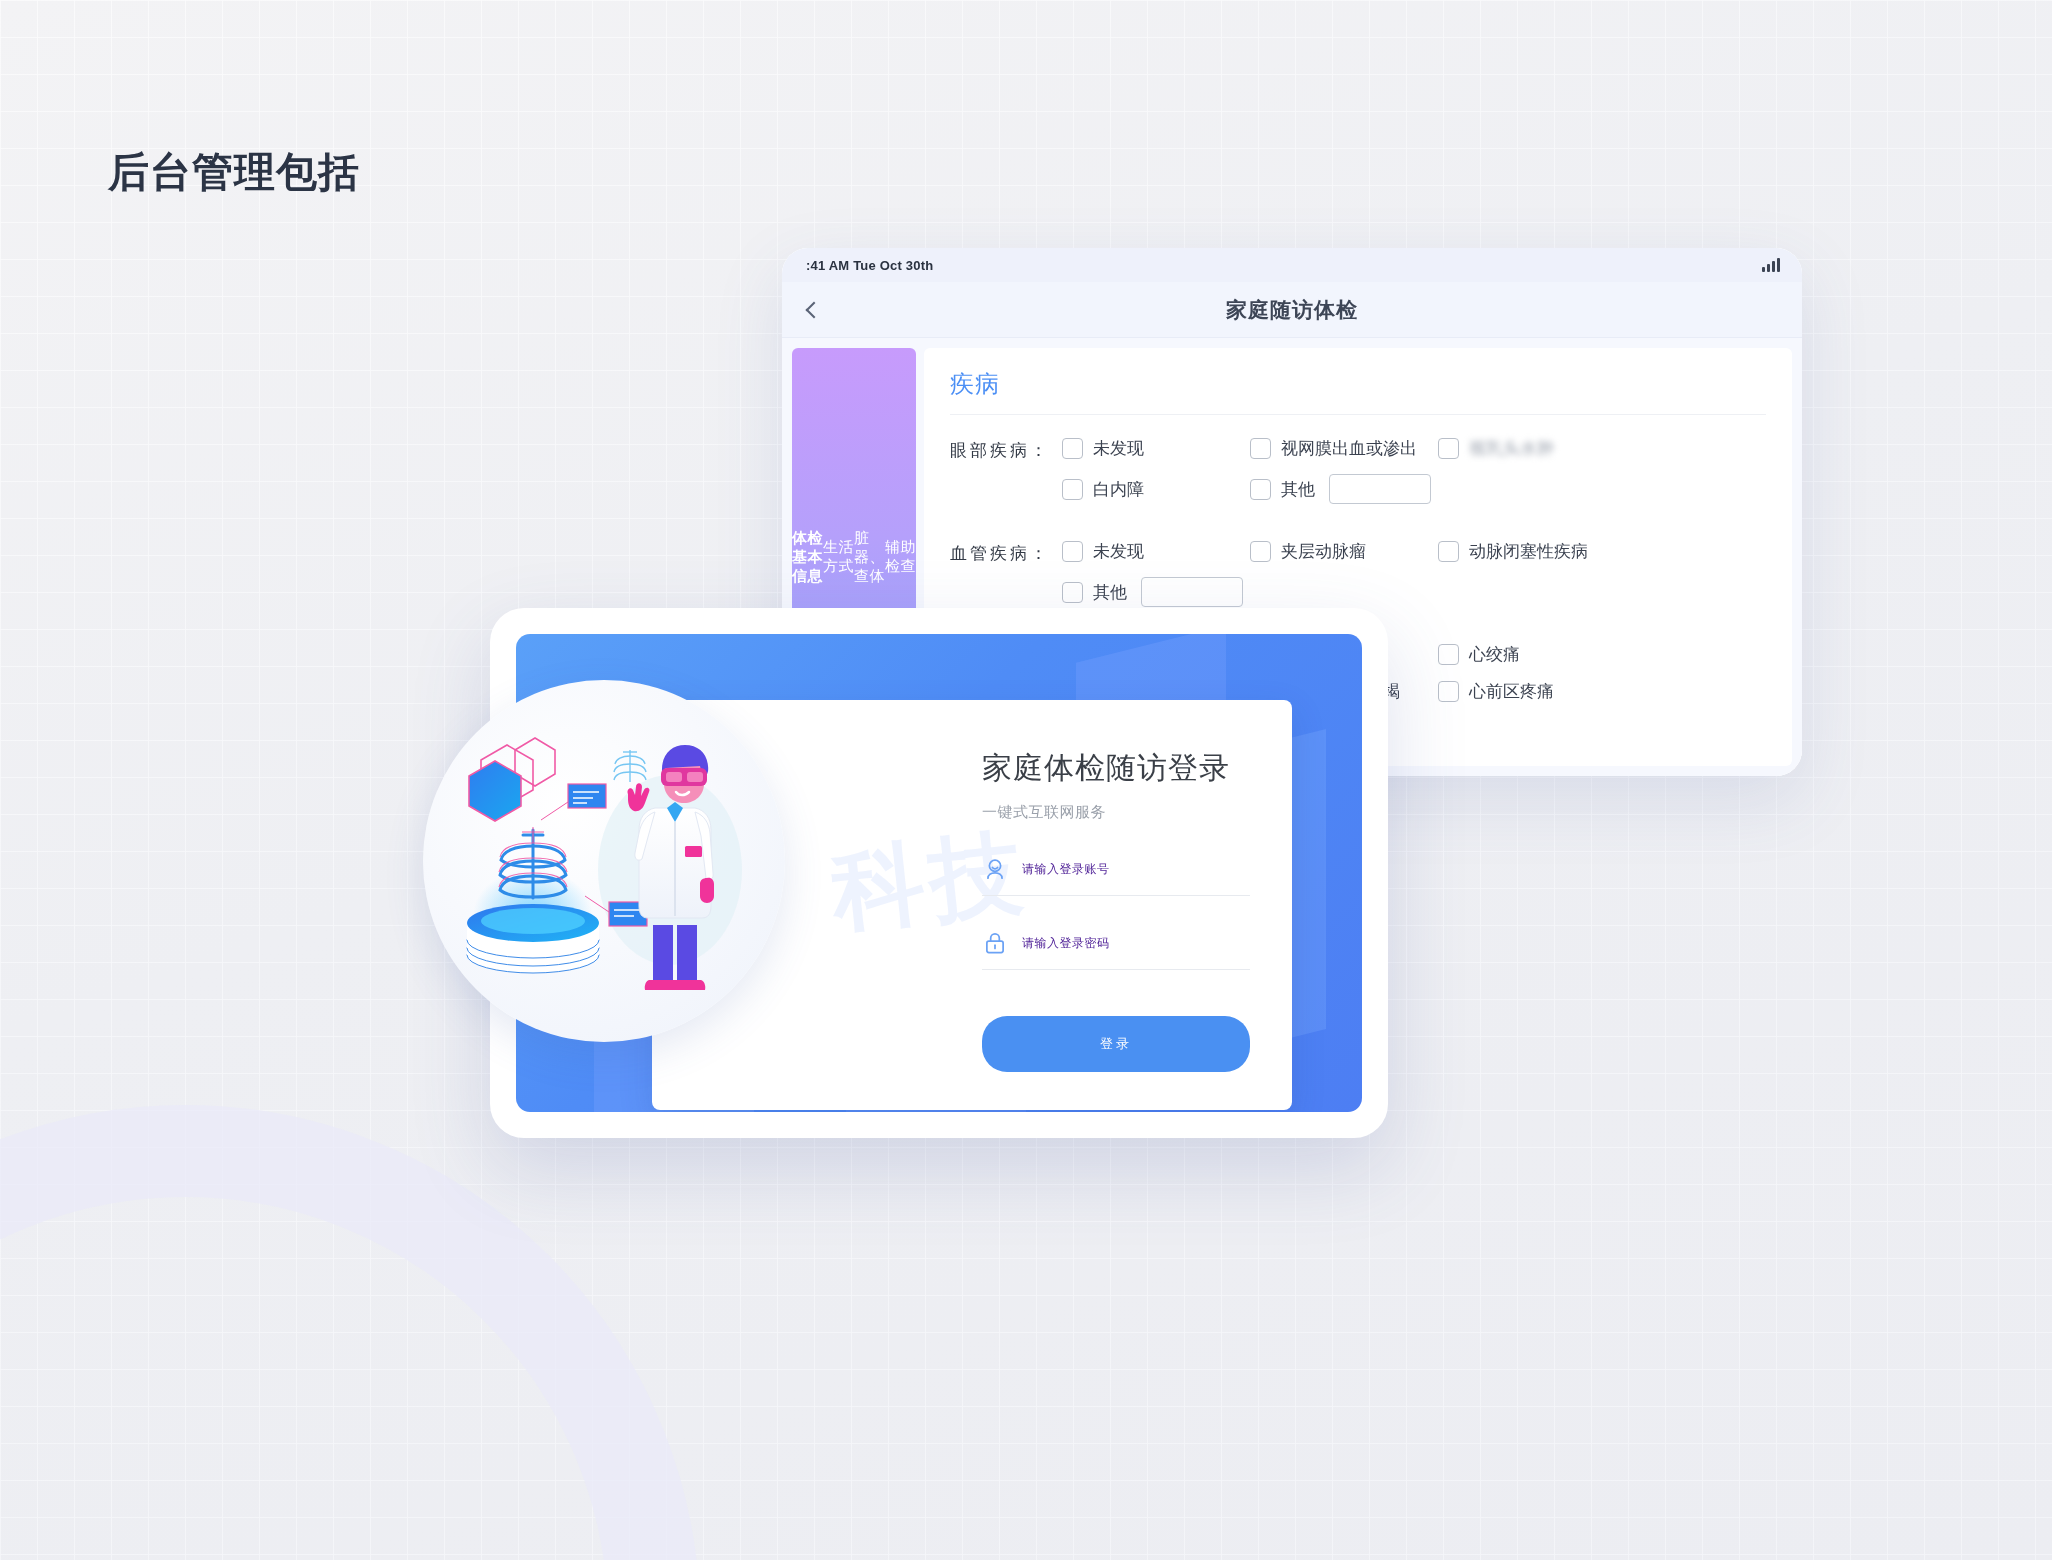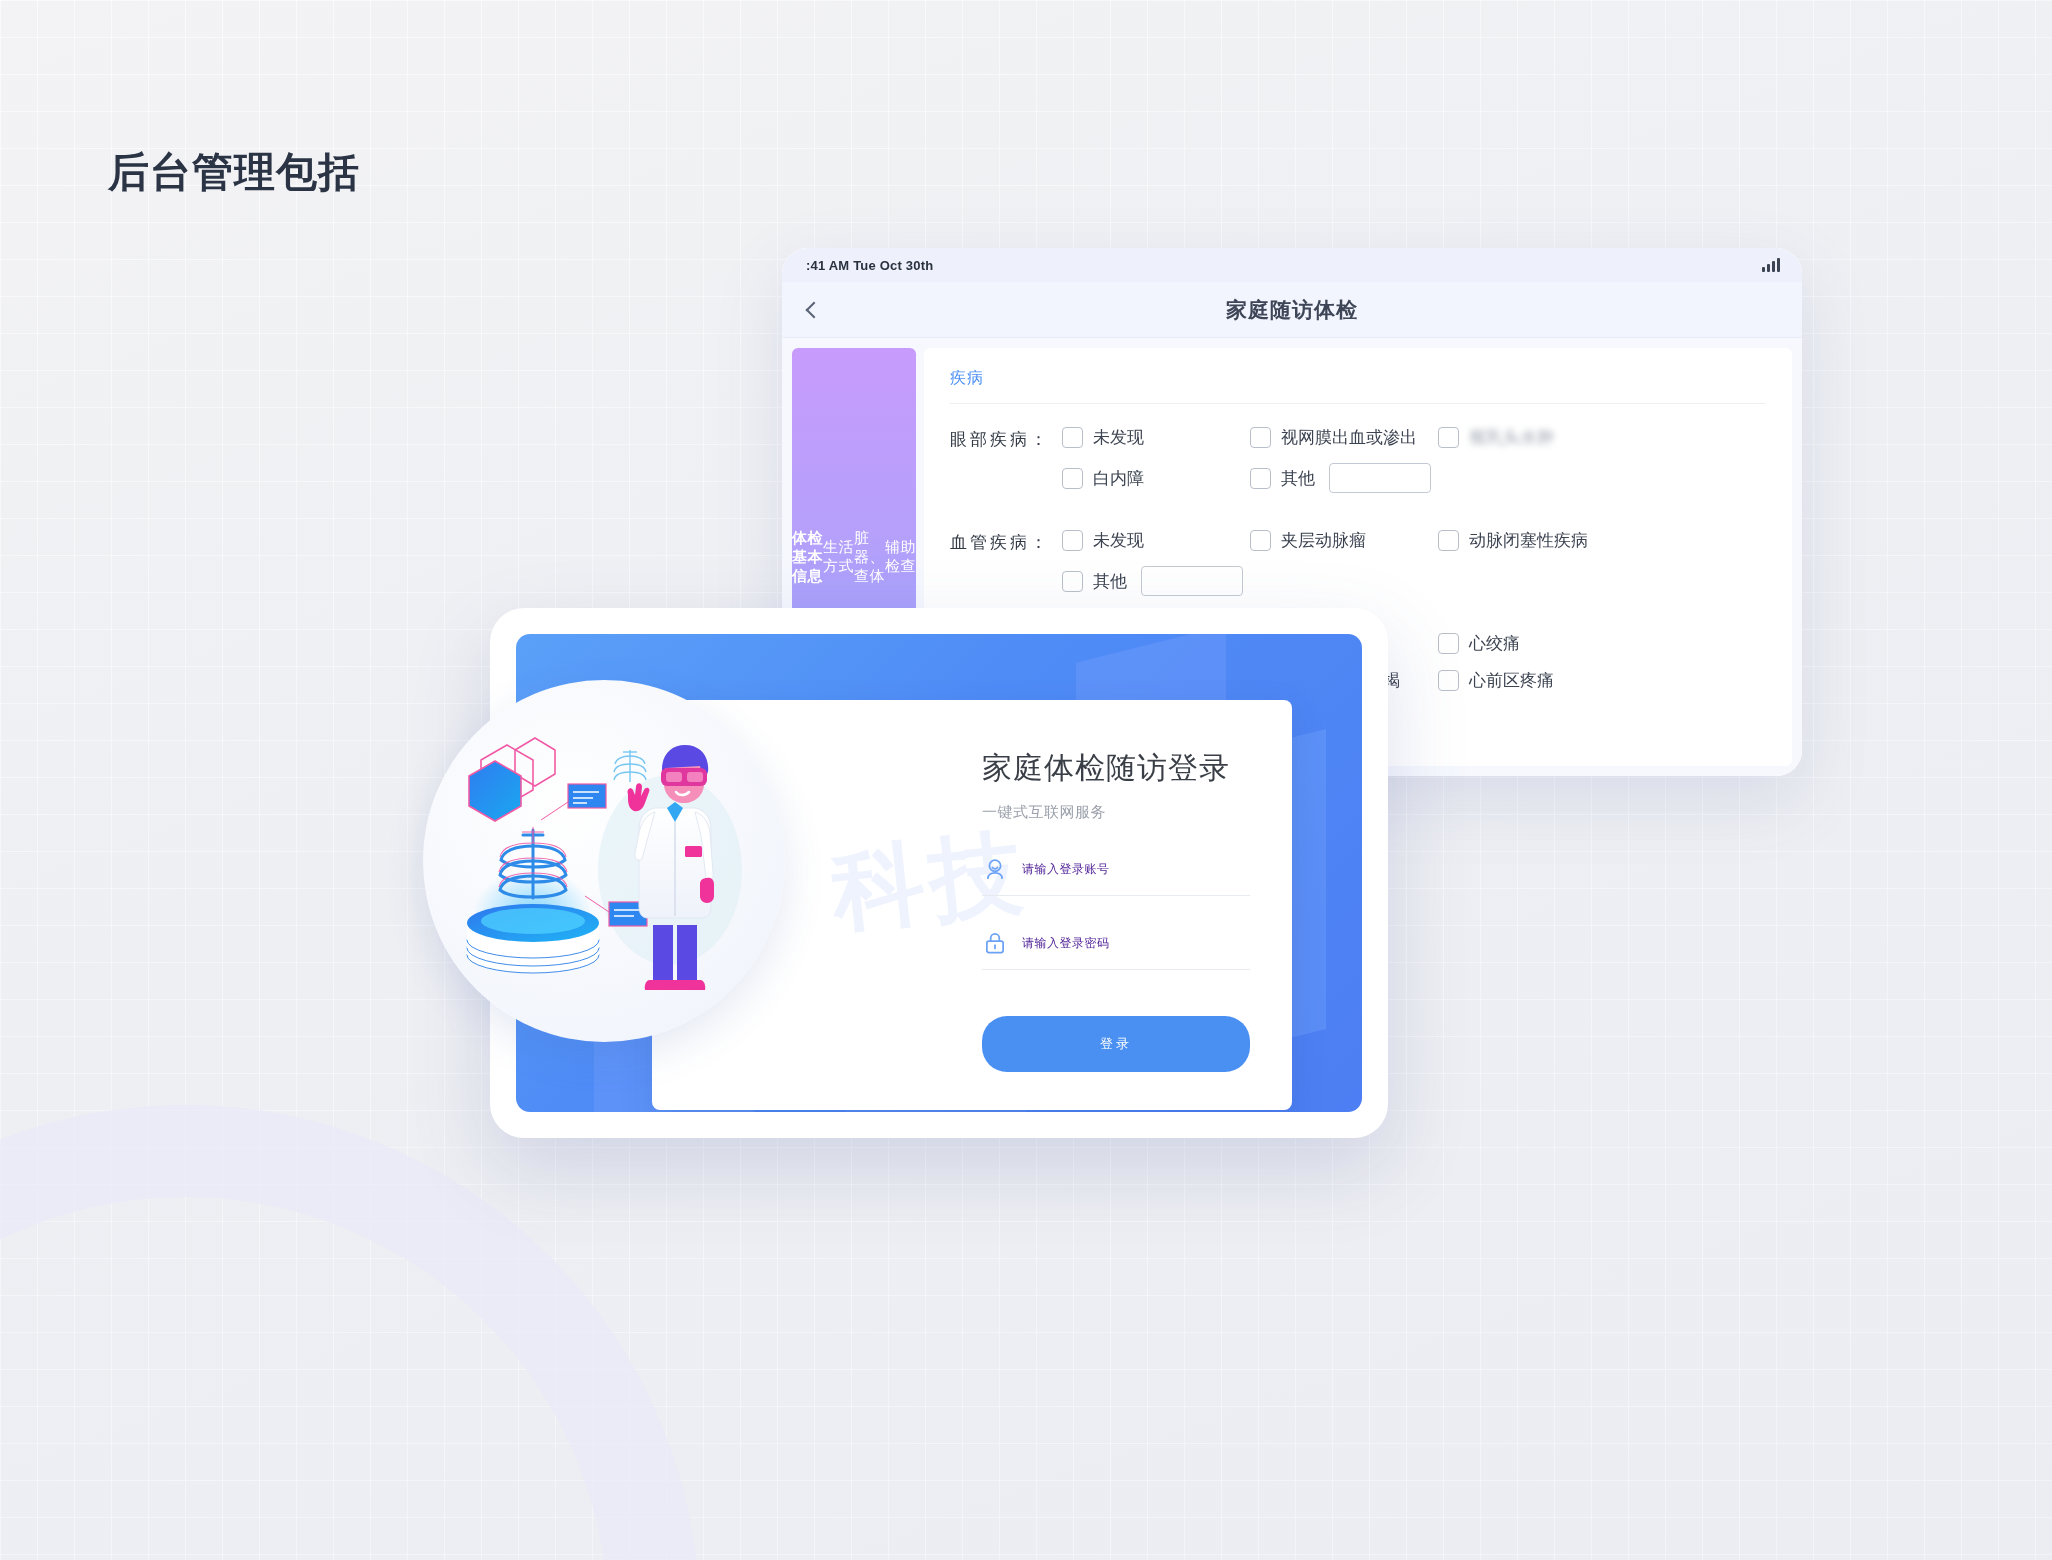--- a/index.html
+++ b/index.html
@@ -112,21 +112,21 @@
     cursor: pointer;
   }
   .side-tab.active { color: #fff; font-weight: 600; }
 
   #form-main {
     flex: 1; background: #fff; margin: 10px 10px 10px 8px;
     border-radius: 6px; padding: 20px 26px 0 26px;
     overflow: hidden;
   }
   #section-title {
-    font-size: 16px; color: #4b8ff5; letter-spacing: 1px;
+    font-size: 24px; color: #4b8ff5; letter-spacing: 1px;
     padding-bottom: 14px; border-bottom: 1px solid #eef0f4;
   }
   .frow { display: flex; align-items: flex-start; margin-top: 22px; }
   .flabel {
     width: 112px; flex: none; font-size: 17px; color: #333a46;
     letter-spacing: 3px; text-align: justify; padding-top: 2px;
   }
   .fopts { flex: 1; display: flex; flex-wrap: wrap; }
   .fopt {
     display: flex; align-items: center; gap: 10px;

